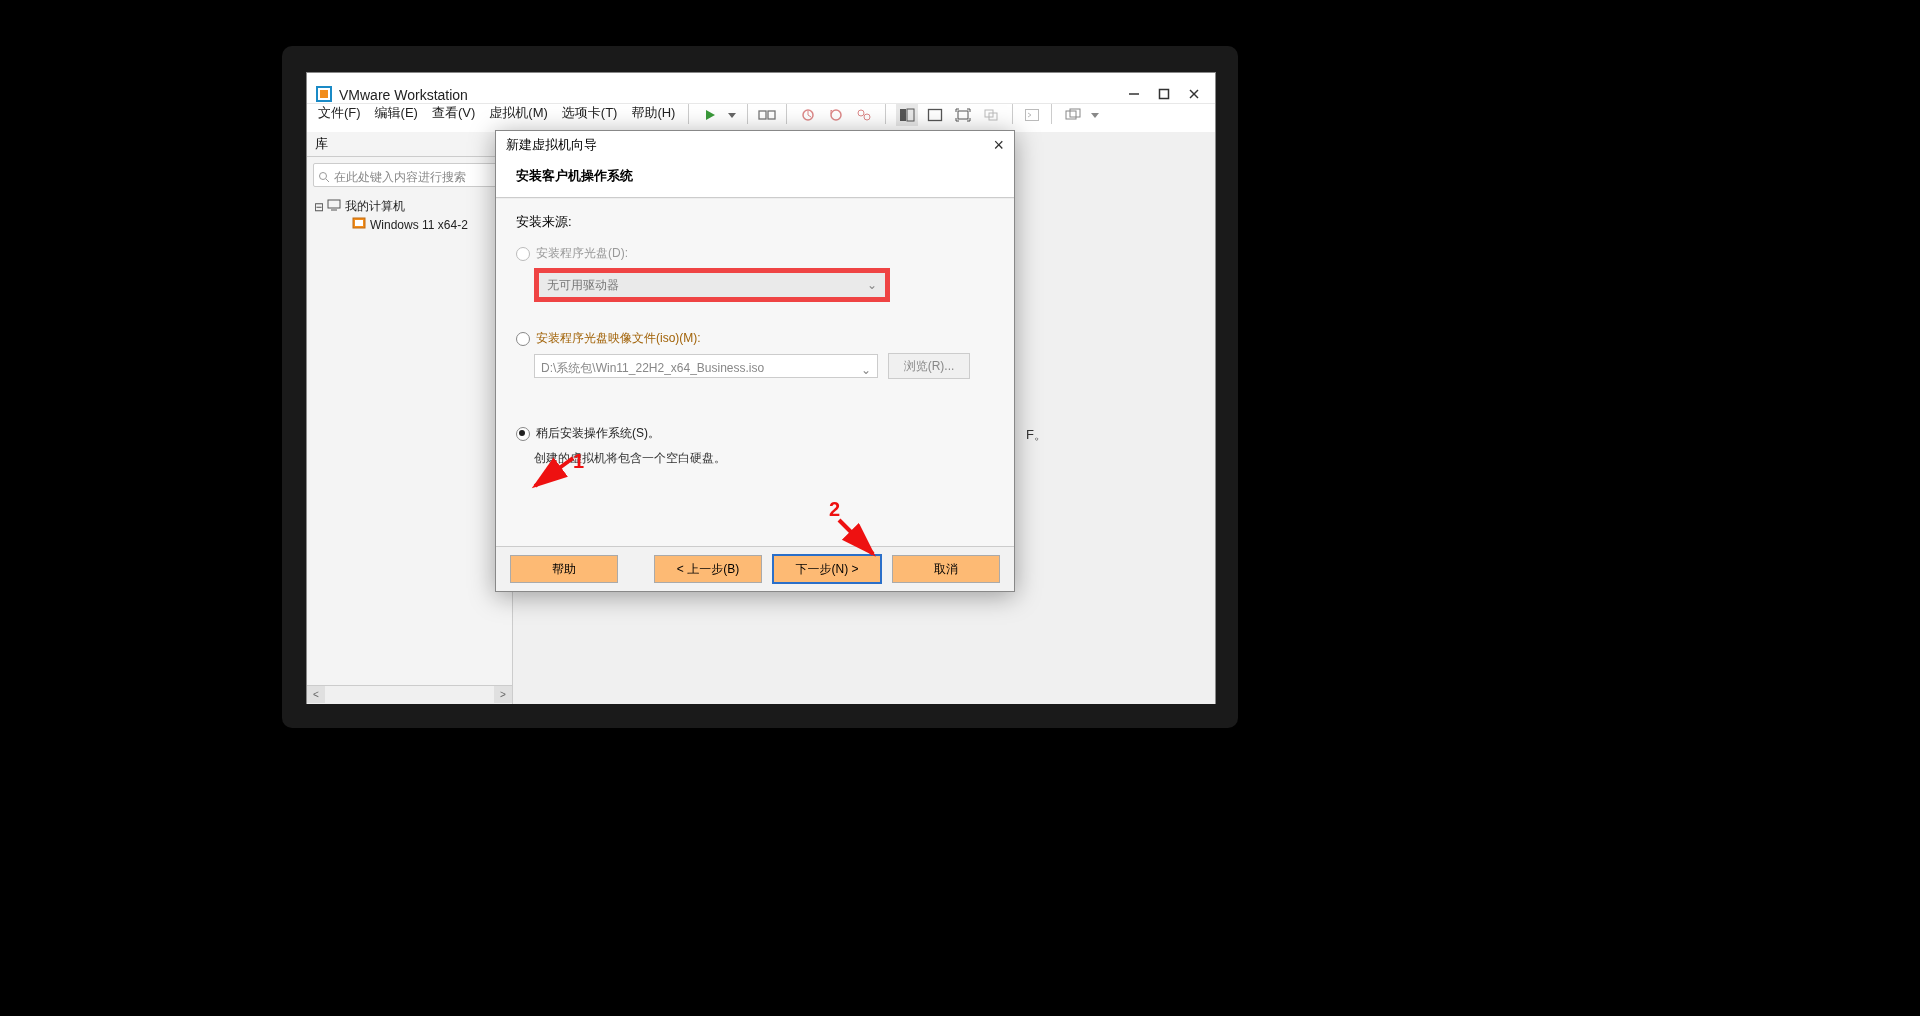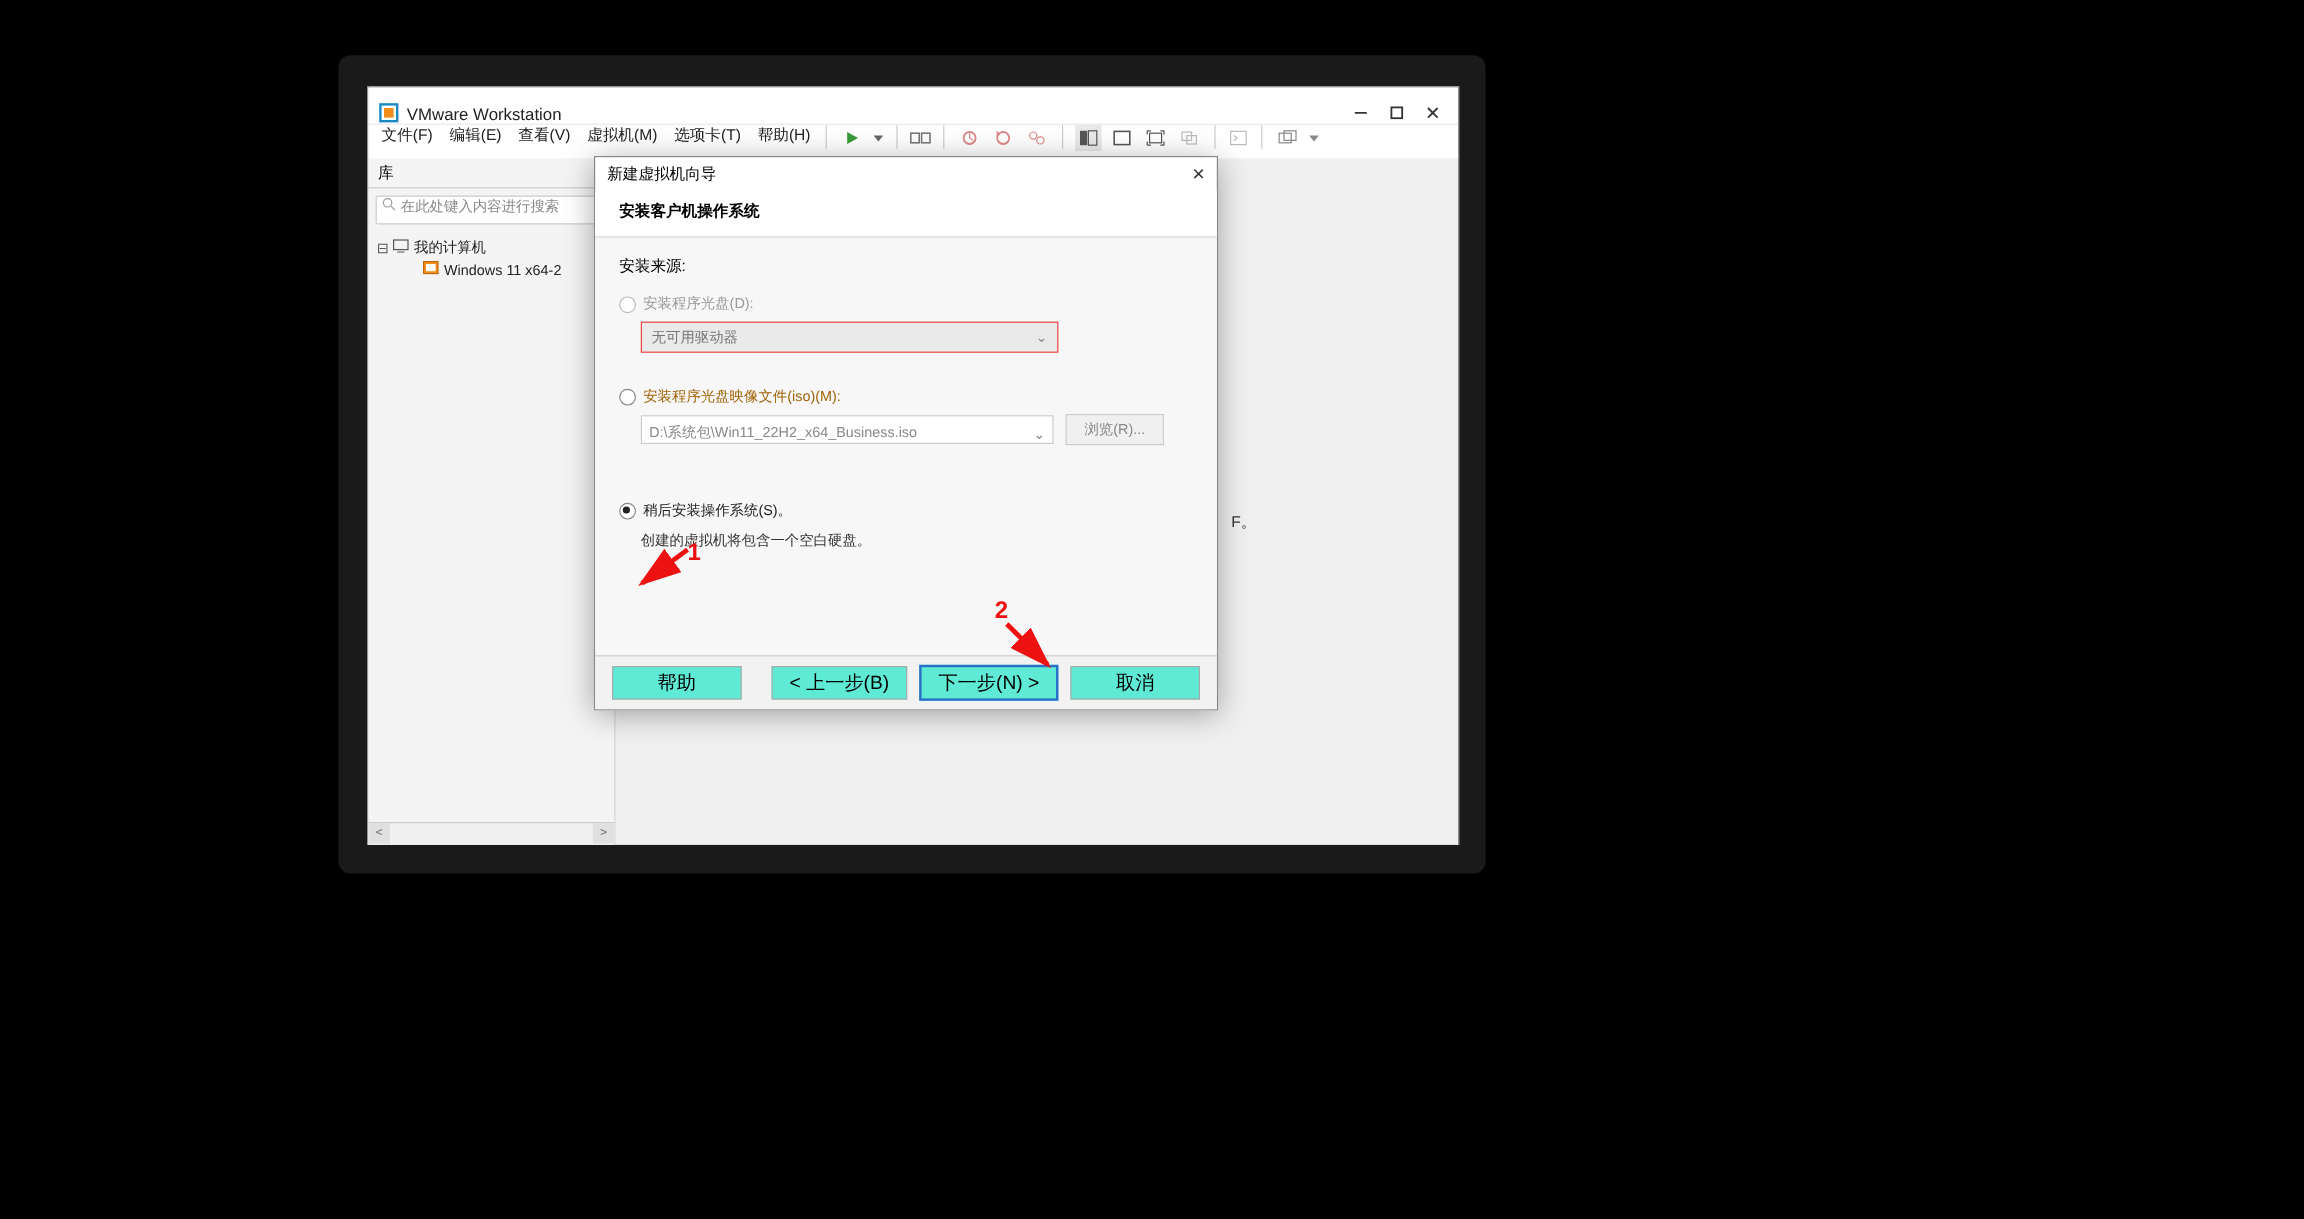--- a/index.html
+++ b/index.html
@@ -116,21 +116,21 @@
   font-size: 14px;
   color: #444;
 }
 .search-box {
   margin: 6px;
   height: 22px;
   background: #fff;
   border: 1px solid #ccc;
   border-radius: 2px;
   display: flex;
-  align-items: flex-start;
+  align-items: flex-end;
   padding: 0 4px;
   color: #888;
   font-size: 12px;
 }
 .search-box .sicon { margin-right: 4px; }
 .tree {
   flex: 1;
   overflow: auto;
   padding: 4px 0;
 }
@@ -223,21 +223,21 @@
 .radio.disabled { border-color: #bbb; }
 .radio.selected::after {
   content: ""; position: absolute; left: 2px; top: 2px; width: 6px; height: 6px;
   background: #222; border-radius: 50%;
 }
 .dropdown {
   margin: 6px 0 28px 18px;
   width: 330px;
   height: 24px;
   background: #eaeaea;
-  border: 1px solid #ef4444;
+  border: 5px solid #ef4444;
   display: flex;
   align-items: center;
   padding: 0 8px;
   color: #777;
   font-size: 12px;
 }
 .dropdown .chev { margin-left: auto; color: #888; }
 .iso-row { display: flex; gap: 10px; align-items: center; margin: 6px 0 18px 18px; }
 .iso-input {
   width: 330px; height: 22px; border: 1px solid #ccc; background: #fff;
@@ -254,23 +254,23 @@
   border-top: 1px solid #ccc;
   display: flex;
   align-items: center;
   padding: 0 14px;
   gap: 10px;
   background: #f2f2f2;
 }
 .wbtn {
   height: 26px;
   padding: 0 14px;
-  background: #5eead4;
+  background: #fdba74;
   border: 1px solid #aaa;
-  font-size: 16px;
+  font-size: 12px;
   display: flex;
   align-items: center;
   justify-content: center;
   min-width: 78px;
 }
 .wbtn.primary { border: 2px solid #2a6fc9; }
 .spacer { flex: 1; }
 .annot {
   position: absolute;
   color: #e11;

